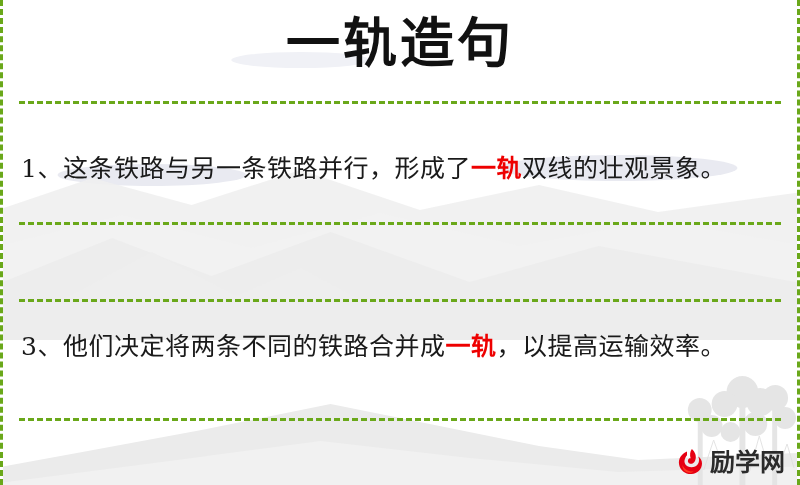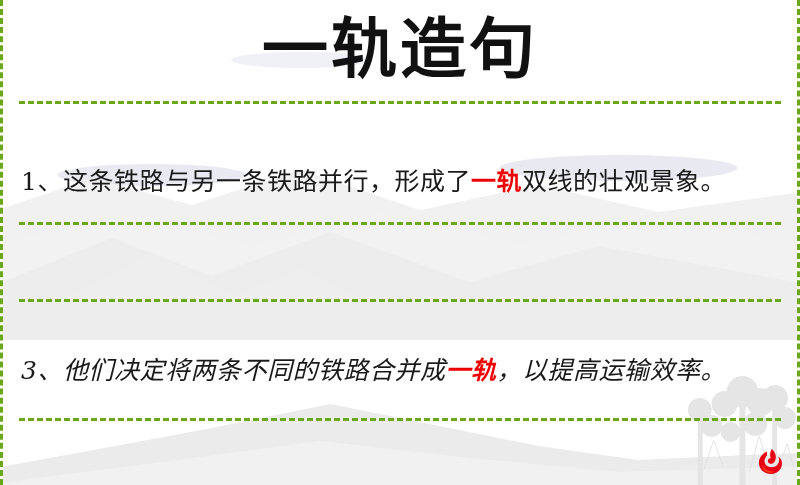--- a/index.html
+++ b/index.html
@@ -35,21 +35,21 @@
     position: absolute;
     top: 12px;
     left: 0;
     width: 100%;
     text-align: center;
     z-index: 3;
   }
   .title {
     display: inline-block;
     font-family: "DejaVu Serif", "Liberation Serif", serif;
-    font-size: 66px;
+    font-size: 54px;
     font-weight: 700;
     color: #111111;
     letter-spacing: 3px;
     line-height: 1.15;
     white-space: nowrap;
   }
 
   
   .rule {
     position: absolute;
@@ -70,23 +70,23 @@
     left: 18px;
     right: 18px;
     z-index: 3;
     font-family: "DejaVu Serif", "Liberation Serif", serif;
     font-size: 25px;
     line-height: 43px;
     color: #1a1a1a;
     letter-spacing: 0.5px;
     text-align: justify;
   }
-  .s1 { top: 117px; margin-top: 43px; }
+  .s1 { top: 104px; margin-top: 43px; }
   .s2 { top: 241px; }
-  .s3 { top: 324px; font-style: italic; }
+  .s3 { top: 300px; }
 
   .kw {
     color: #ee0000;
     font-weight: 700;
   }
 
   
   .logo {
     position: absolute;
     right: 12px;
@@ -178,15 +178,16 @@
                  C17.8,21.8 16.6,19.6 17.4,17.4 C18,15.7 19.6,14.8 20.9,15.3
                  C19.4,10.6 20,6 22.5,2.5 Z" fill="#e60012"></path>
         <path d="M16,6 C8.5,9 4,16 5.5,23.5 C7,31 14,36.5 22,36 C30,35.5 36,29.5 36,22
                  C36,18 34,14.6 31,12.7 C32.6,16 32.6,19.6 30.6,22.6
                  C27.8,26.8 22,28.2 17.4,26 C13.6,24.2 11.8,20.2 13,16.6
                  C13.7,14.4 15,12.4 16,11 Z" fill="#e60012"></path>
         <path d="M10,24 C12.5,30 18.5,33.5 25,32.5 C21.5,35 16,34.8 12.6,31.6
                  C10.6,29.7 9.8,26.8 10,24 Z" fill="#ff3b20"></path>
       </svg>
     </span>
+    <span class="logo-text">励学网</span>
   </div>
 
 </div>
 
 </body></html>

